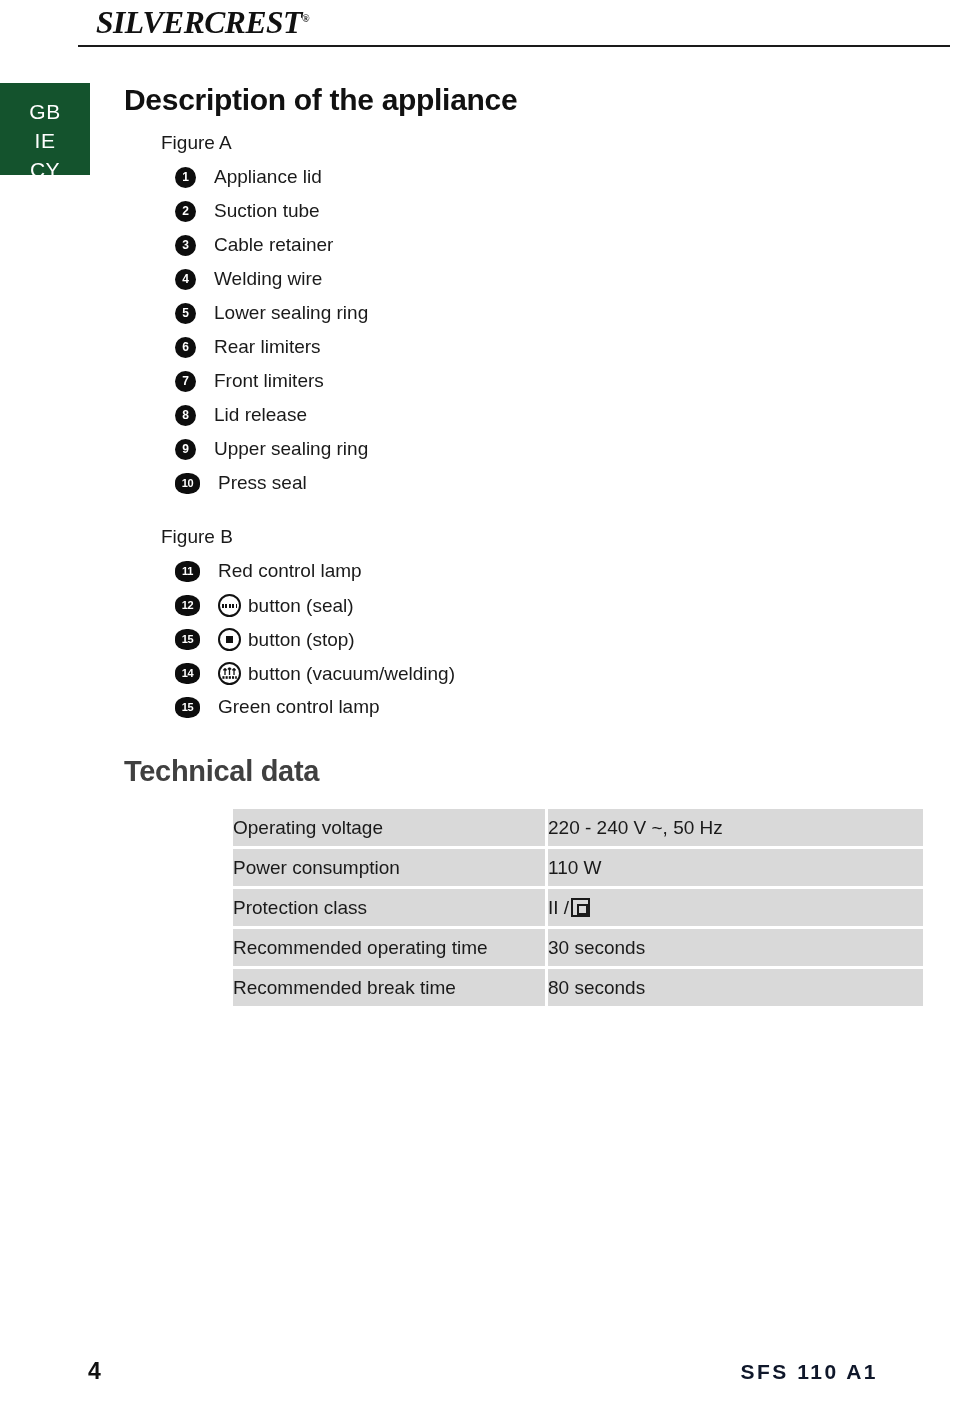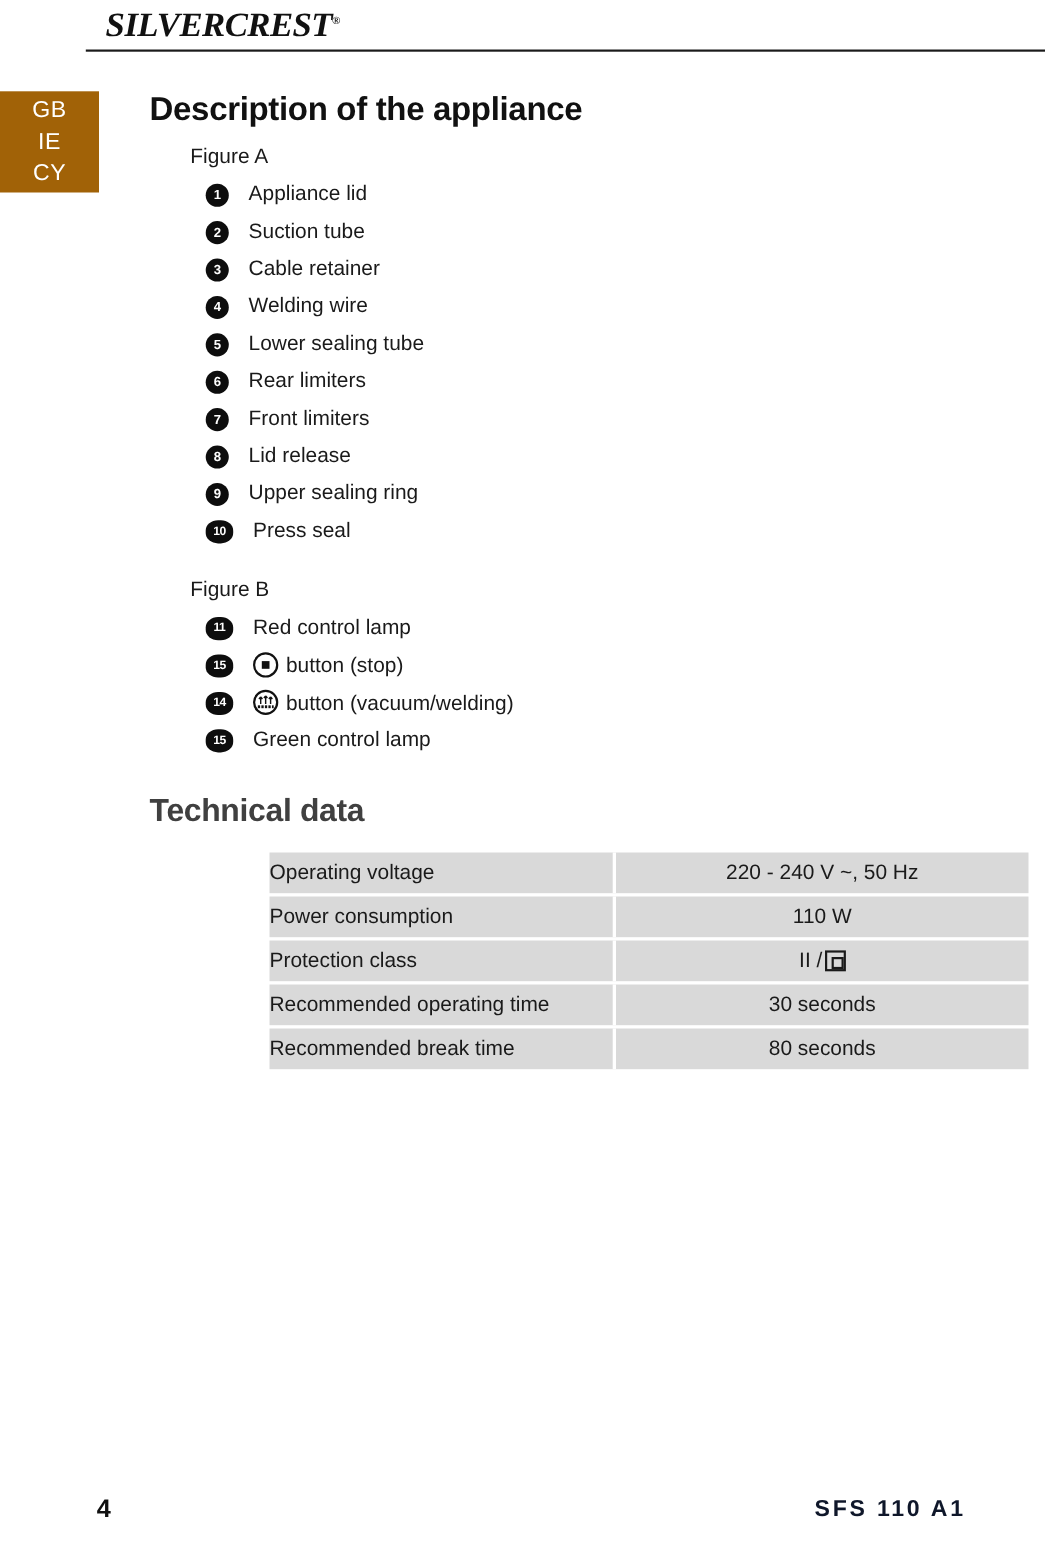--- a/index.html
+++ b/index.html
@@ -49,38 +49,38 @@
     left: 78px; top: 45px;
     width: 872px; height: 0;
     border-top: 2px solid #1a1a1a;
   }
 
   
   .lang-tab {
     position: absolute;
     left: 0; top: 83px;
     width: 90px; height: 92px;
-    background: #a16207;
+    background: #14532d;
     color: #ffffff;
-    padding-top: 2px;
+    padding-top: 14px;
     box-sizing: border-box;
   }
   .lang-tab span {
     display: block;
     text-align: center;
     font-size: 21px;
     line-height: 29px;
     letter-spacing: 0.5px;
     color: #ffffff;
   }
 
   
   .content {
     position: absolute;
-    left: 136px; top: 80px;
+    left: 124px; top: 80px;
     width: 800px;
   }
 
   h1.section-heading {
     margin: 0;
     font-size: 30px;
     font-weight: bold;
     letter-spacing: -0.3px;
     color: #111111;
     line-height: 40px;
@@ -188,21 +188,20 @@
     padding: 0;
     vertical-align: middle;
     margin-top: 12px;
   }
   td.tech-key {
     width: 312px;
     padding-left: 8px;
     border-right: 3px solid #ffffff;
   }
   td.tech-val {
-    text-align: center;
   }
 
   
   .class2 {
     display: inline-flex;
     align-items: center;
     gap: 2px;
   }
   .class2 .sq-outer {
     display: inline-block;
@@ -277,21 +276,21 @@
       <li>
         <span class="badge">3</span>
         <span class="item-text"><span>Cable retainer</span></span>
       </li>
       <li>
         <span class="badge">4</span>
         <span class="item-text"><span>Welding wire</span></span>
       </li>
       <li>
         <span class="badge">5</span>
-        <span class="item-text"><span>Lower sealing tube</span></span>
+        <span class="item-text"><span>Lower sealing ring</span></span>
       </li>
       <li>
         <span class="badge">6</span>
         <span class="item-text"><span>Rear limiters</span></span>
       </li>
       <li>
         <span class="badge">7</span>
         <span class="item-text"><span>Front limiters</span></span>
       </li>
       <li>
@@ -307,20 +306,24 @@
         <span class="item-text"><span>Press seal</span></span>
       </li>
     </ul>
 
   <div class="figure-label" style="margin-top:26px;">Figure B</div>
 
   <ul class="num-list" id="figure-b-list">
       <li>
         <span class="badge wide">11</span>
         <span class="item-text"><span>Red control lamp</span></span>
+      </li>
+      <li>
+        <span class="badge wide">12</span>
+        <span class="item-text"><span class="btn-glyph seal"></span><span>button (seal)</span></span>
       </li>
       <li>
         <span class="badge wide">15</span>
         <span class="item-text"><span class="btn-glyph stop"></span><span>button (stop)</span></span>
       </li>
       <li>
         <span class="badge wide">14</span>
         <span class="item-text"><span class="btn-glyph vac"><svg width="17" height="17" viewBox="0 0 17 17">
               <g stroke="#111" stroke-width="1.3" fill="none">
                 <path d="M4 10 V3.5 M4 3.5 L2.4 5.4 M4 3.5 L5.6 5.4"></path>

